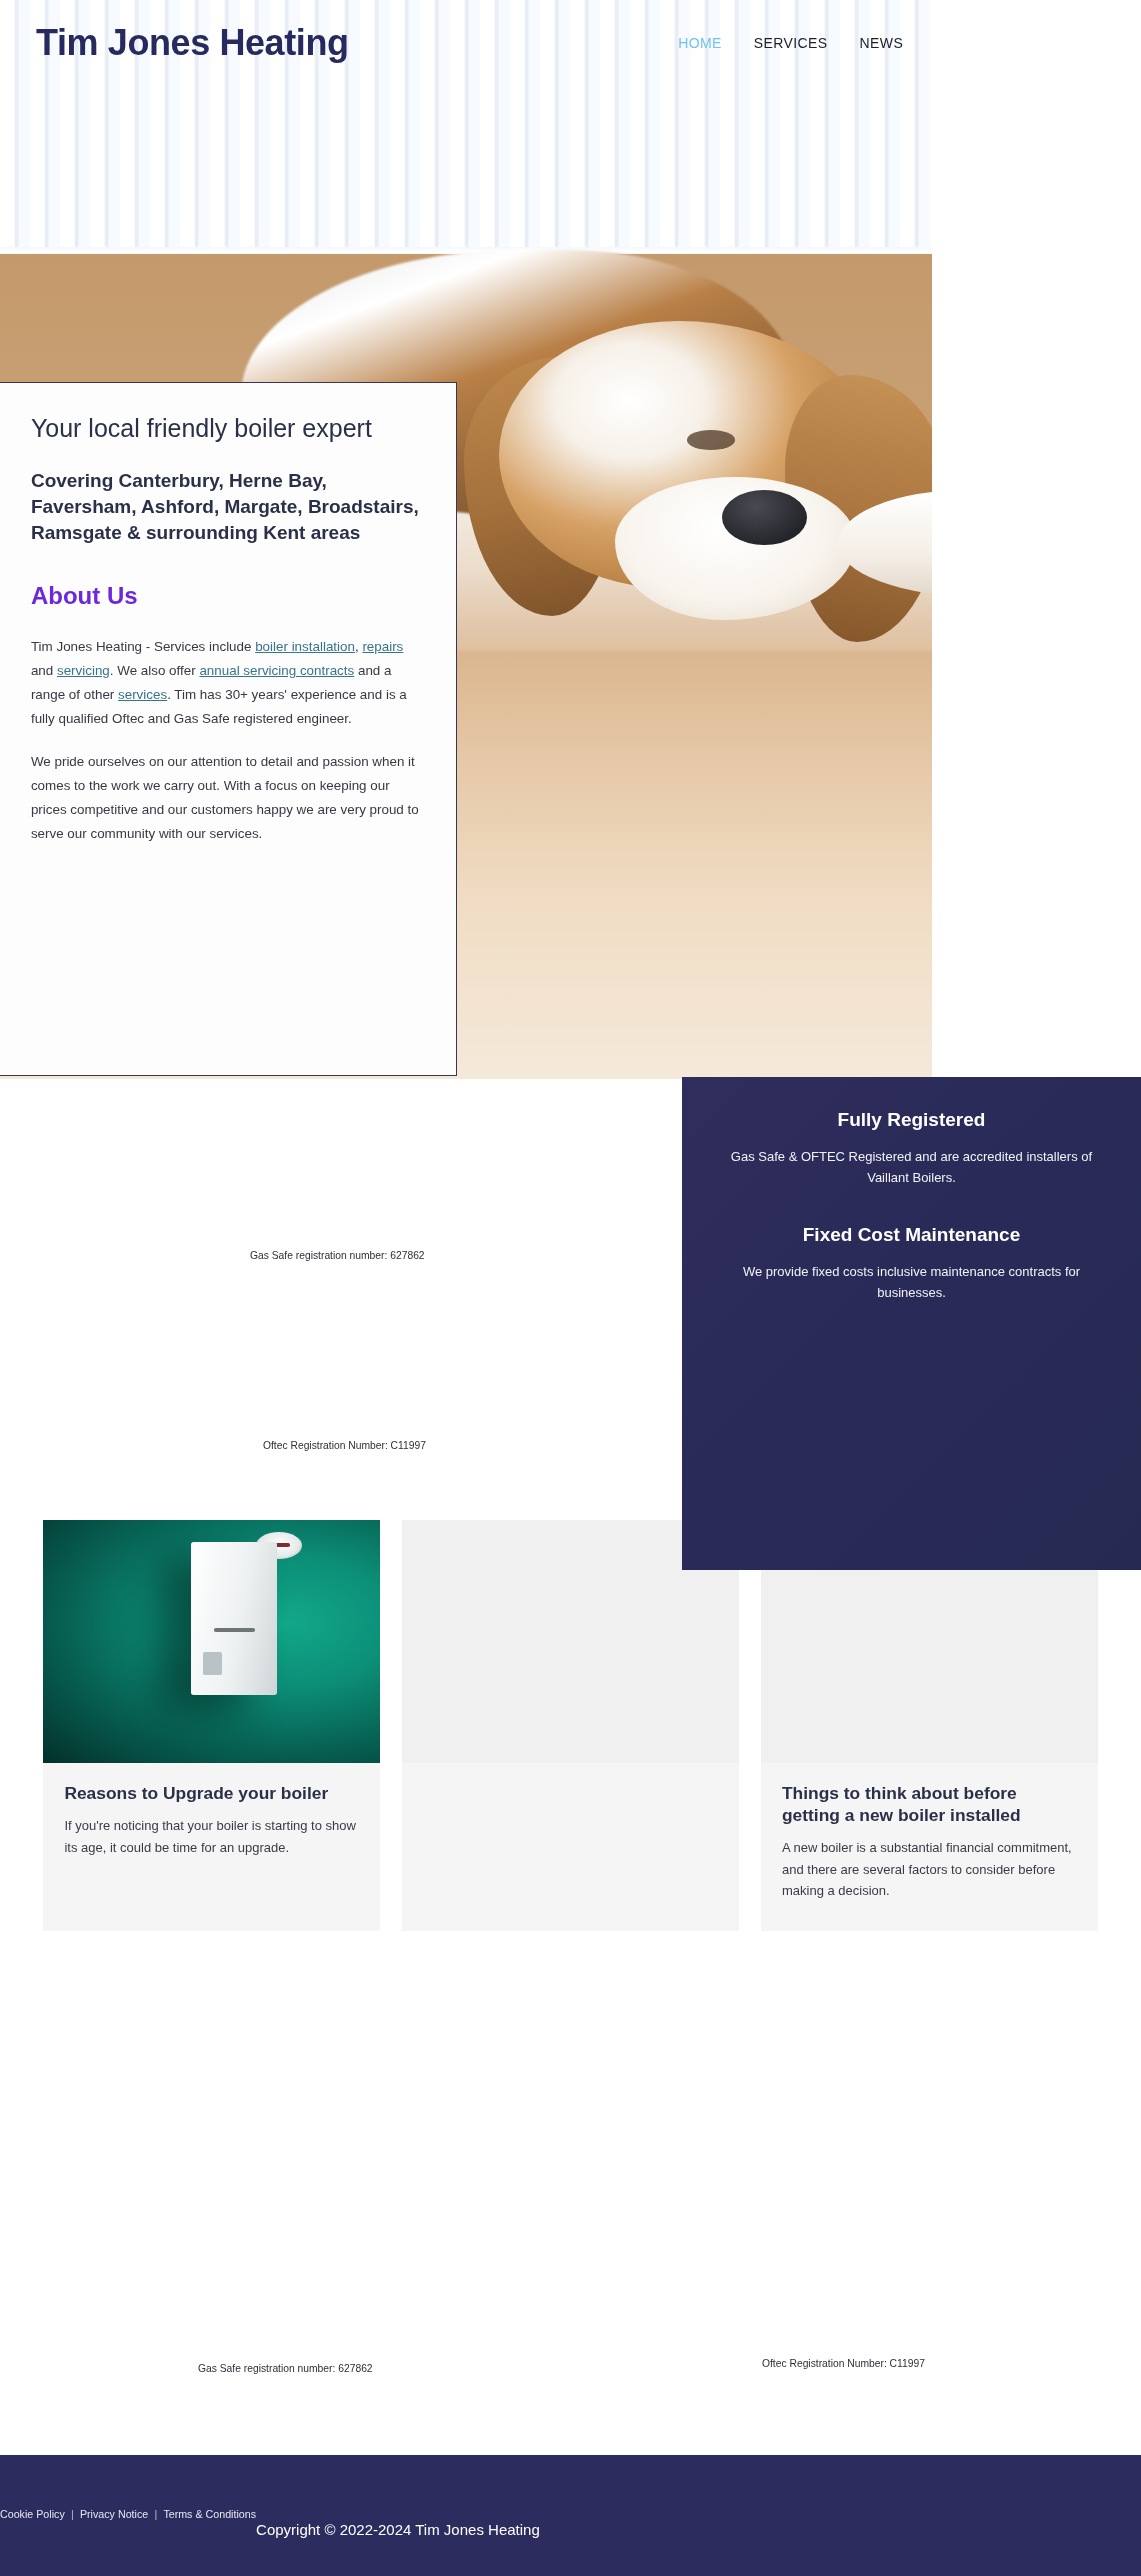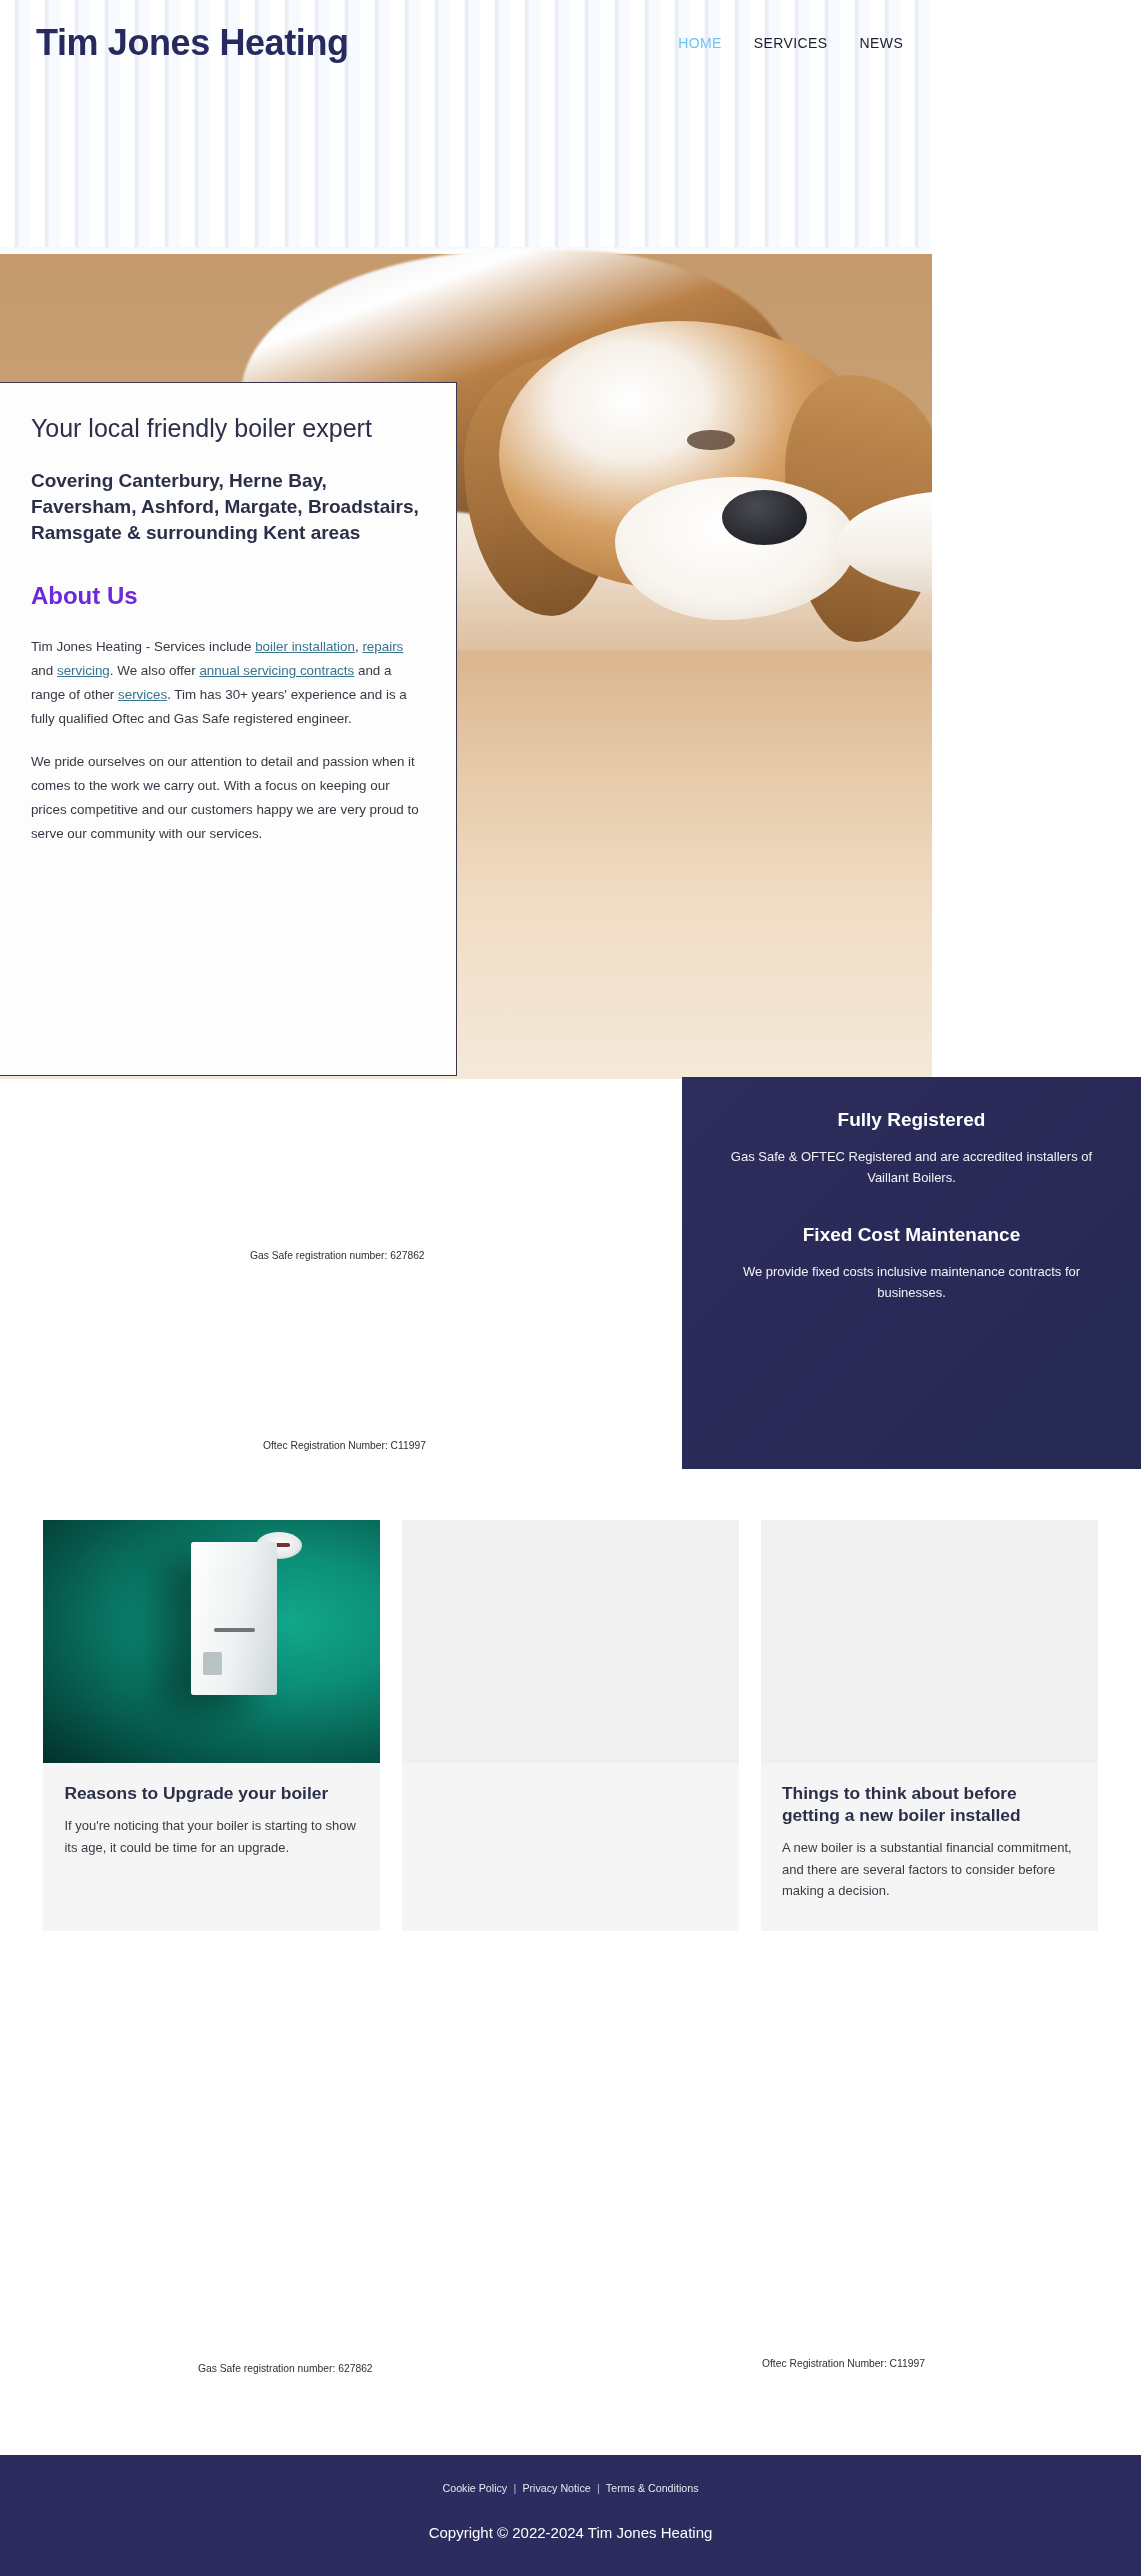--- a/index.html
+++ b/index.html
@@ -220,21 +220,21 @@
     color: #37748f;
     text-decoration: underline;
   }
 
   
   .info-panel {
     position: absolute;
     top: 1077px;
     left: 682px;
     width: 459px;
-    height: 392px;
+    height: 493px;
     background: linear-gradient(135deg,#2e2d5c 0%, #2a2a58 45%, #262a52 100%);
     color: #ffffff;
     text-align: center;
     padding: 32px 41px 27px 41px;
     z-index: 10;
   }
   .info-panel h3 {
     font-size: 19px;
     font-weight: 700;
     margin-bottom: 15px;
@@ -345,21 +345,21 @@
   
   .footer {
     position: absolute;
     left: 0;
     top: 2455px;
     width: 1141px;
     height: 121px;
     background: #2c2c5e;
     color: #ffffff;
     display: flex;
-    flex-direction: column;
+    flex-direction: row;
     align-items: center;
     padding-top: 27px;
   }
   .footer-links {
     font-size: 10.7px;
     color: #e7e7f2;
     display: flex;
     align-items: center;
     gap: 6.2px;
     margin-bottom: 30px;

